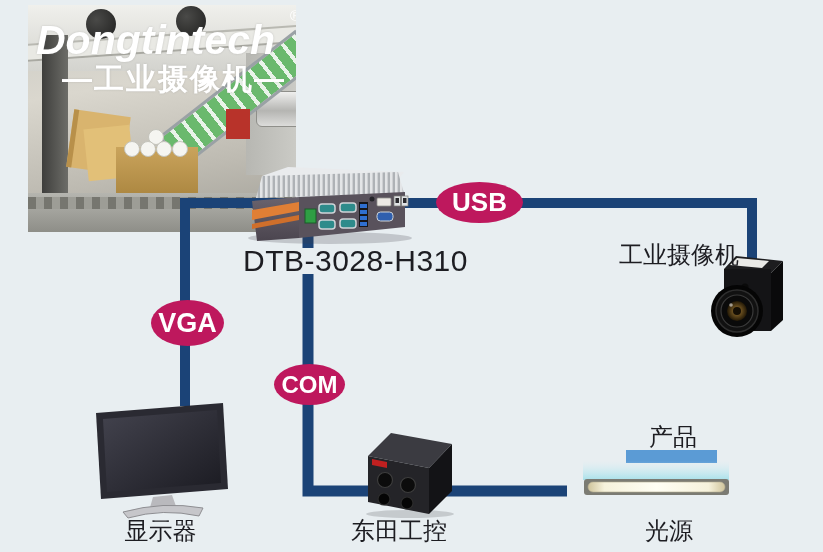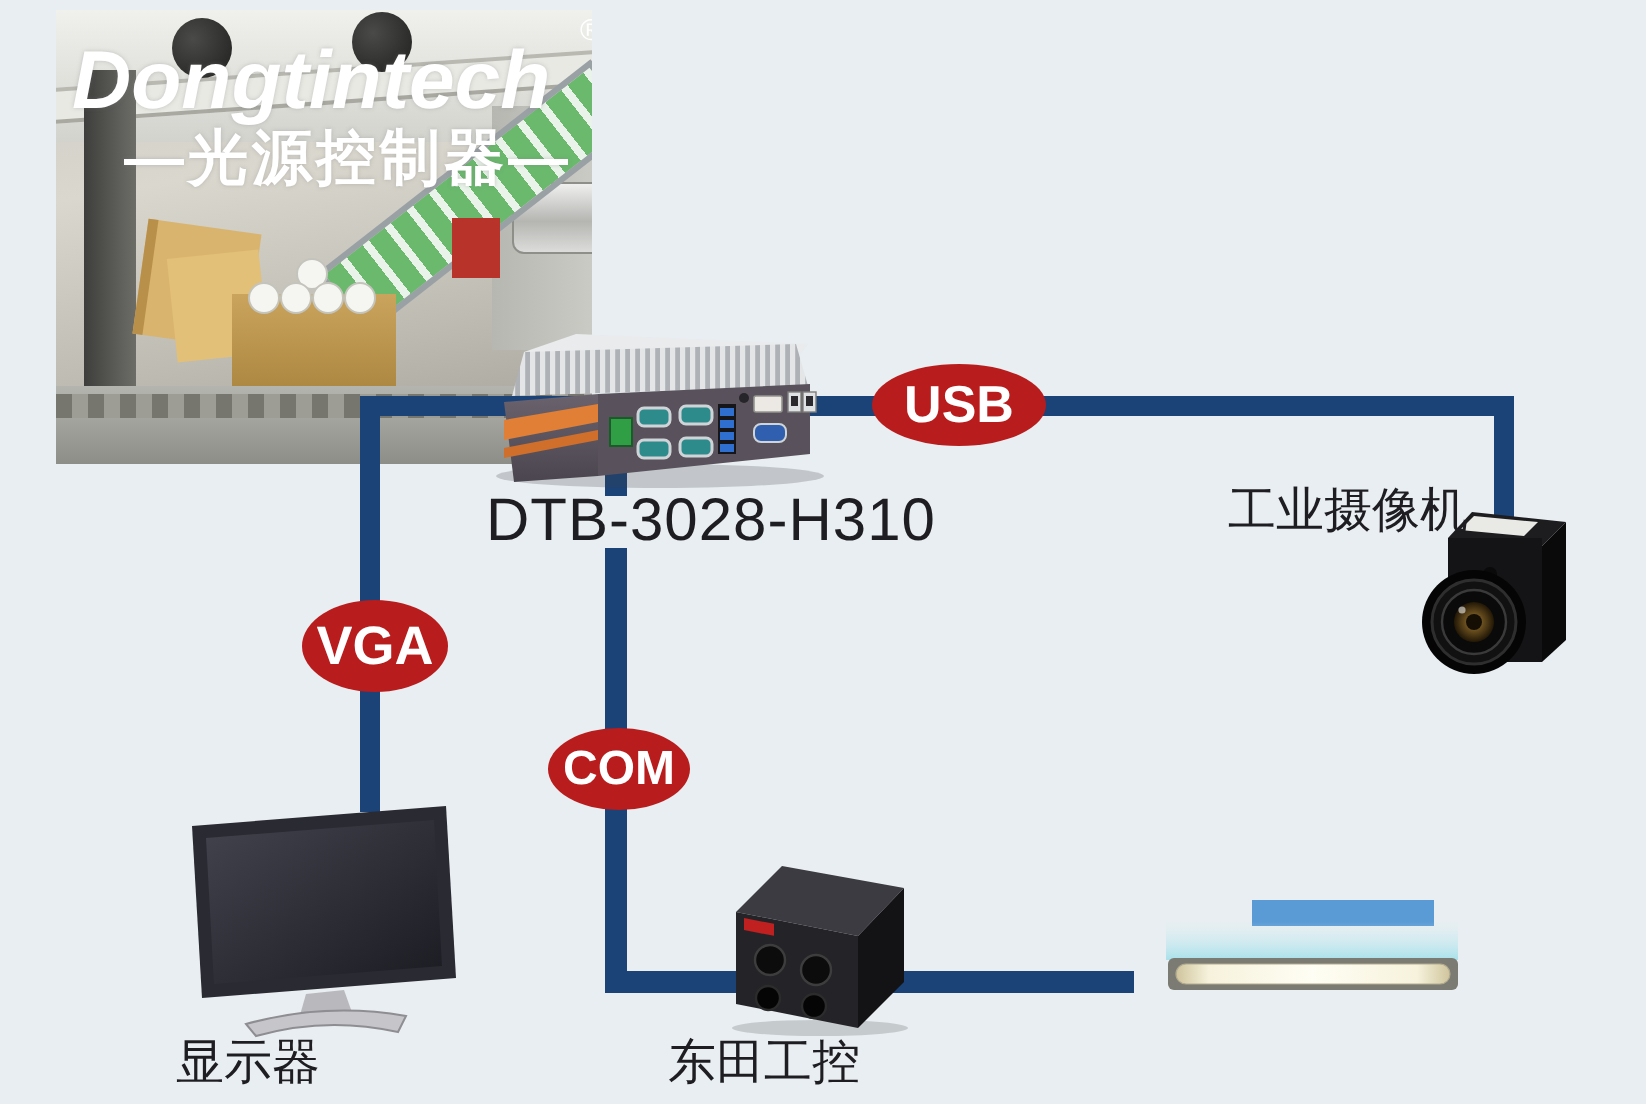--- a/index.html
+++ b/index.html
@@ -56,29 +56,29 @@
   #brand-reg{position:absolute;left:262px;top:2px;color:#fff;font-size:15px;z-index:2;}
   #brand-line2{
     position:absolute;left:0;top:54px;width:292px;text-align:center;z-index:2;
     color:#ffffff;font-size:30px;font-weight:bold;letter-spacing:2px;
     text-shadow:0 0 2px rgba(120,120,120,.35);
   }
   
   #diagram{position:absolute;left:0;top:0;z-index:2;}
   
   .badge{
-    position:absolute;z-index:4;background:#b91c1c;border-radius:50%;
+    position:absolute;z-index:4;background:#be185d;border-radius:50%;
     display:flex;align-items:center;justify-content:center;
     color:#ffffff;font-weight:bold;
   }
   #badge-usb{left:436px;top:182px;width:87px;height:41px;font-size:26px;}
   #badge-vga{left:151px;top:300px;width:73px;height:46px;font-size:27px;}
   #badge-com{left:274px;top:364px;width:71px;height:41px;font-size:24px;}
   
-  .lbl{position:absolute;z-index:4;color:#1d1d22;white-space:nowrap;}
+  .lbl{position:absolute;z-index:4;color:#1d1d22;text-align:center;white-space:nowrap;}
   #lbl-model{left:243px;top:244px;width:214px;font-size:30px;letter-spacing:.5px;}
   #lbl-camera{left:614px;top:239px;width:130px;font-size:24px;}
   #lbl-monitor{left:88px;top:515px;width:145px;font-size:24px;}
   #lbl-controller{left:334px;top:515px;width:130px;font-size:24px;}
   #lbl-light{left:604px;top:515px;width:130px;font-size:24px;}
   #lbl-product{left:608px;top:421px;width:130px;font-size:24px;}
 </style>
 </head>
 <body>
 
@@ -99,21 +99,21 @@
     <div class="ph ph-box"></div>
     <div class="ph bottle b5"></div>
     <div class="ph bottle b1"></div>
     <div class="ph bottle b2"></div>
     <div class="ph bottle b3"></div>
     <div class="ph bottle b4"></div>
     <div class="ph ph-bottombelt"></div>
     <div class="ph ph-track"></div>
     <div id="brand-line1">Dongtintech</div>
     <div id="brand-reg">®</div>
-    <div id="brand-line2">—光源控制器—</div>
+    <div id="brand-line2">—工业摄像机—</div>
   </div>
 
   <svg id="diagram" width="823" height="552" viewBox="0 0 823 552">
     <defs>
       <pattern id="fins" width="5" height="12" patternUnits="userSpaceOnUse">
         <rect width="5" height="12" fill="#aeb2b6"></rect>
         <rect width="2.6" height="12" fill="#e3e5e7"></rect>
       </pattern>
       <linearGradient id="scrGrad" x1="0" y1="0" x2="1" y2="1">
         <stop offset="0" stop-color="#43434e"></stop>
@@ -229,14 +229,16 @@
     <span>COM</span>
   </div>
   <div class="badge" id="badge-vga">
     <span>VGA</span>
   </div>
 
   <div class="lbl" id="lbl-model">DTB-3028-H310</div>
   <div class="lbl" id="lbl-camera">工业摄像机</div>
   <div class="lbl" id="lbl-monitor">显示器</div>
   <div class="lbl" id="lbl-controller">东田工控</div>
+  <div class="lbl" id="lbl-light">光源</div>
+  <div class="lbl" id="lbl-product">产品</div>
 
 </div>
 
 </body></html>

